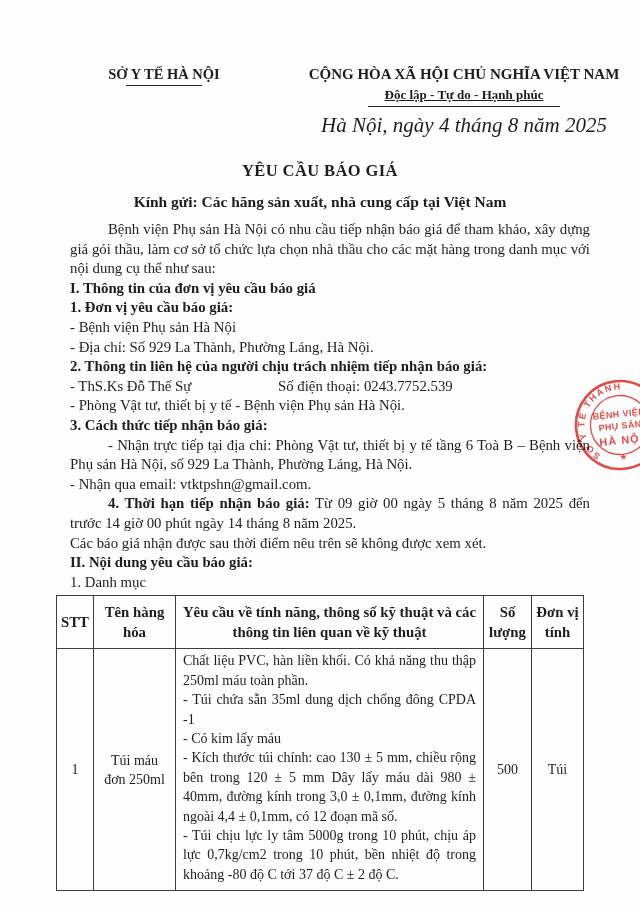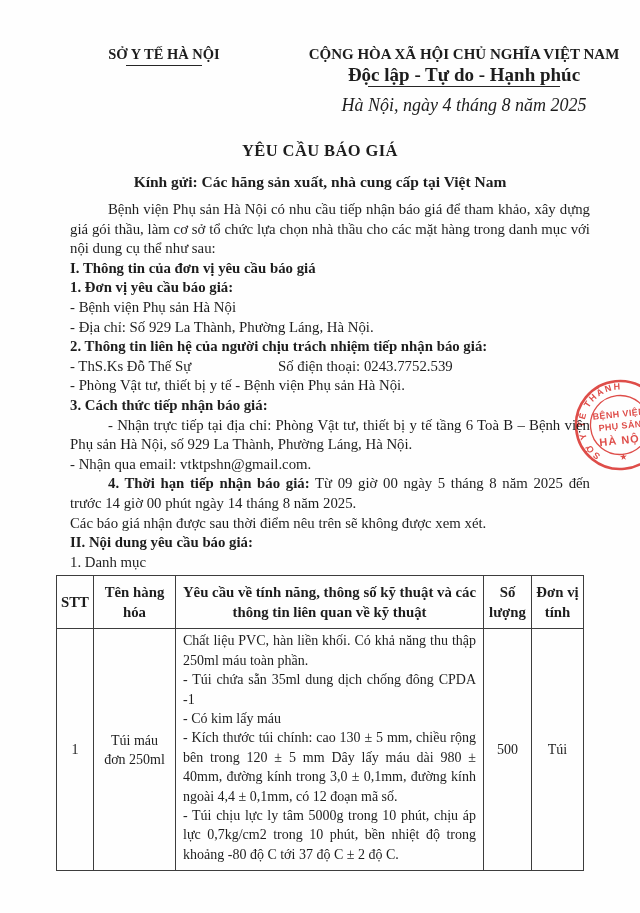--- a/index.html
+++ b/index.html
@@ -1,32 +1,32 @@
 <!DOCTYPE html>
 <html style="--stamp: #dd3f3b;"><head>
 <meta charset="utf-8">
 <style>
   :root{ --stamp:#dd3f3b; --ink:#1d1d1d; --line:#3d3d3d; }
   html,body{ margin:0; padding:0; background:#ffffff; }
   .page{
     position:relative; width:640px; height:913px; overflow:hidden;
-    background:#fefefe; box-sizing:border-box; padding-top:44px;
+    background:#fefefe; box-sizing:border-box; padding-top:64px;
     font-family:"Liberation Serif","DejaVu Serif",serif; color:var(--ink);
   }
   
   .doc-header{ display:flex; align-items:flex-start; }
   .hdr-left{ width:252px; margin-left:38px; text-align:center;
              font-weight:bold; font-size:14.5px; line-height:20px; }
   .hdr-right{ width:332px; margin-left:8px; text-align:center; }
   .hdr-right .l1{ font-weight:bold; font-size:15px; line-height:20px; }
-  .motto{ font-weight:bold; font-size:19px; line-height:21px; }
+  .motto{ font-weight:bold; font-size:13px; line-height:21px;text-decoration:underline; }
   .rule{ border-top:1.6px solid #262626; height:0; }
   .rule-left{ width:76px; margin:1px auto 0; }
   .rule-right{ width:192px; margin:1px auto 0; }
-  .date-line{ font-style:italic; font-size:18px; line-height:20px; margin-top:8px; }
+  .date-line{ font-style:italic; font-size:21px; line-height:20px; margin-top:8px; }
   
   .page-title{ text-align:center; font-weight:bold; font-size:16.5px;
                letter-spacing:.4px; margin-top:26px; }
   .salutation{ text-align:center; font-weight:bold; font-size:15.5px; margin-top:12px; }
   
   .body-text{ margin:9px 50px 0 70px; font-size:14.8px; line-height:19.6px; }
   .body-text p, .body-text div{ margin:0; }
   .intro{ text-align:justify; text-indent:38px; }
   .heading{ font-weight:bold; }
   .indent{ margin-left:38px; }

